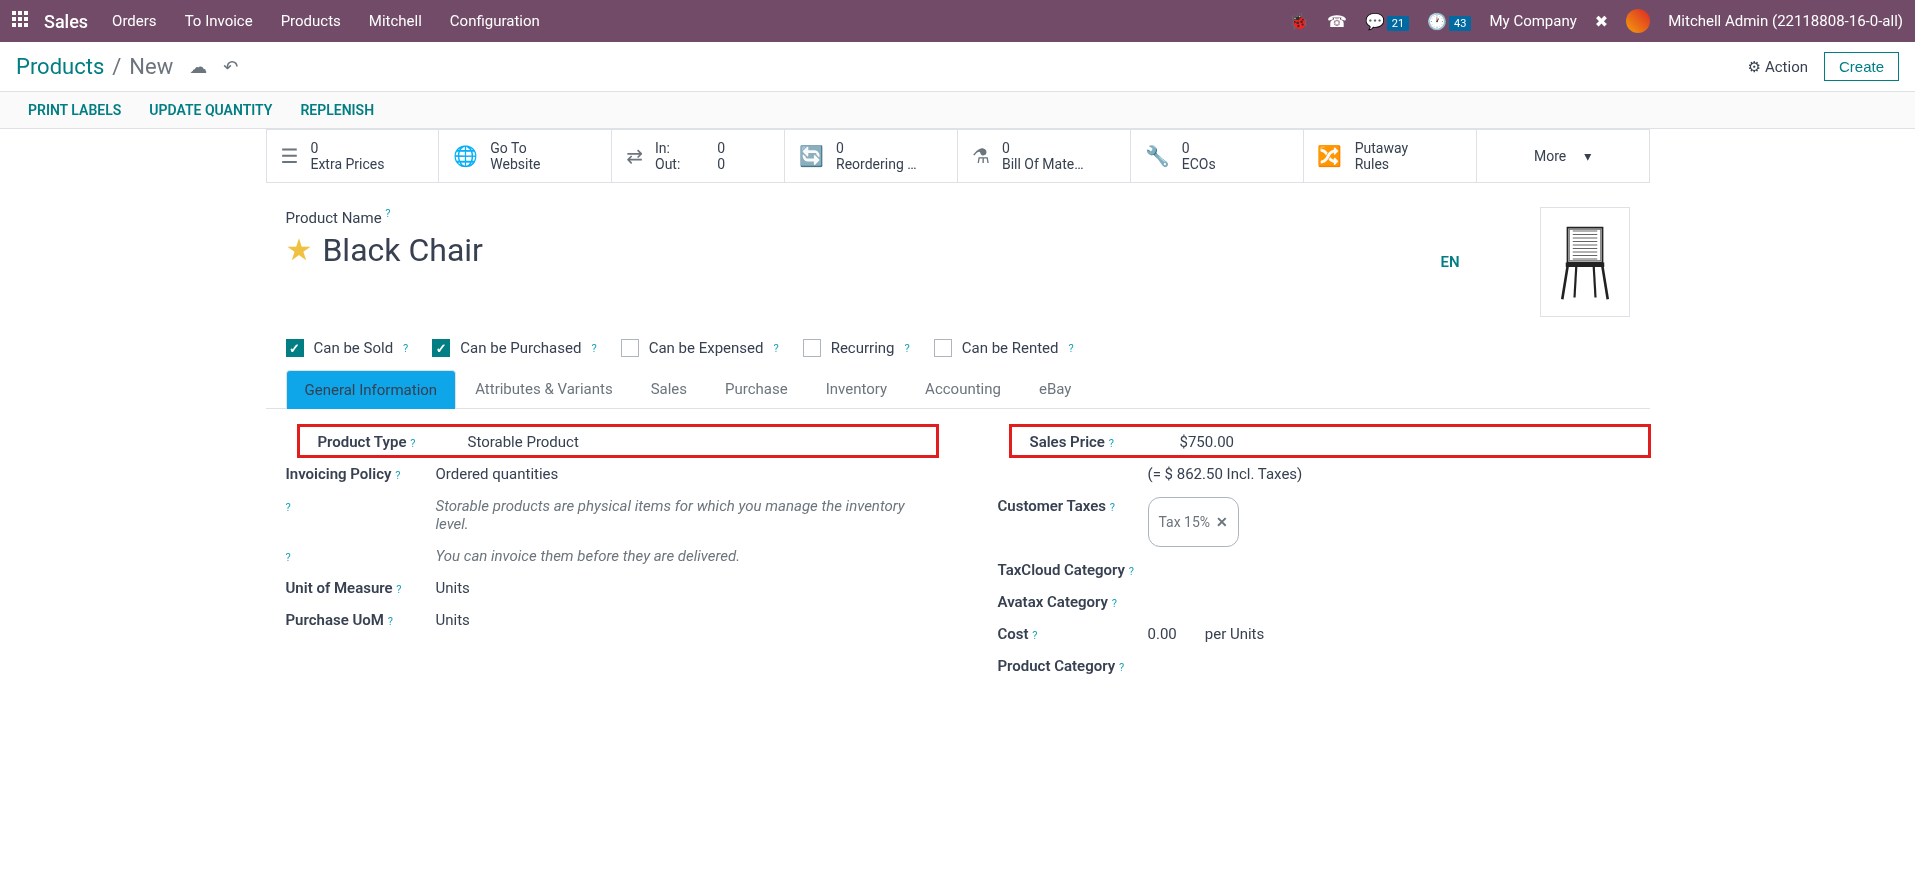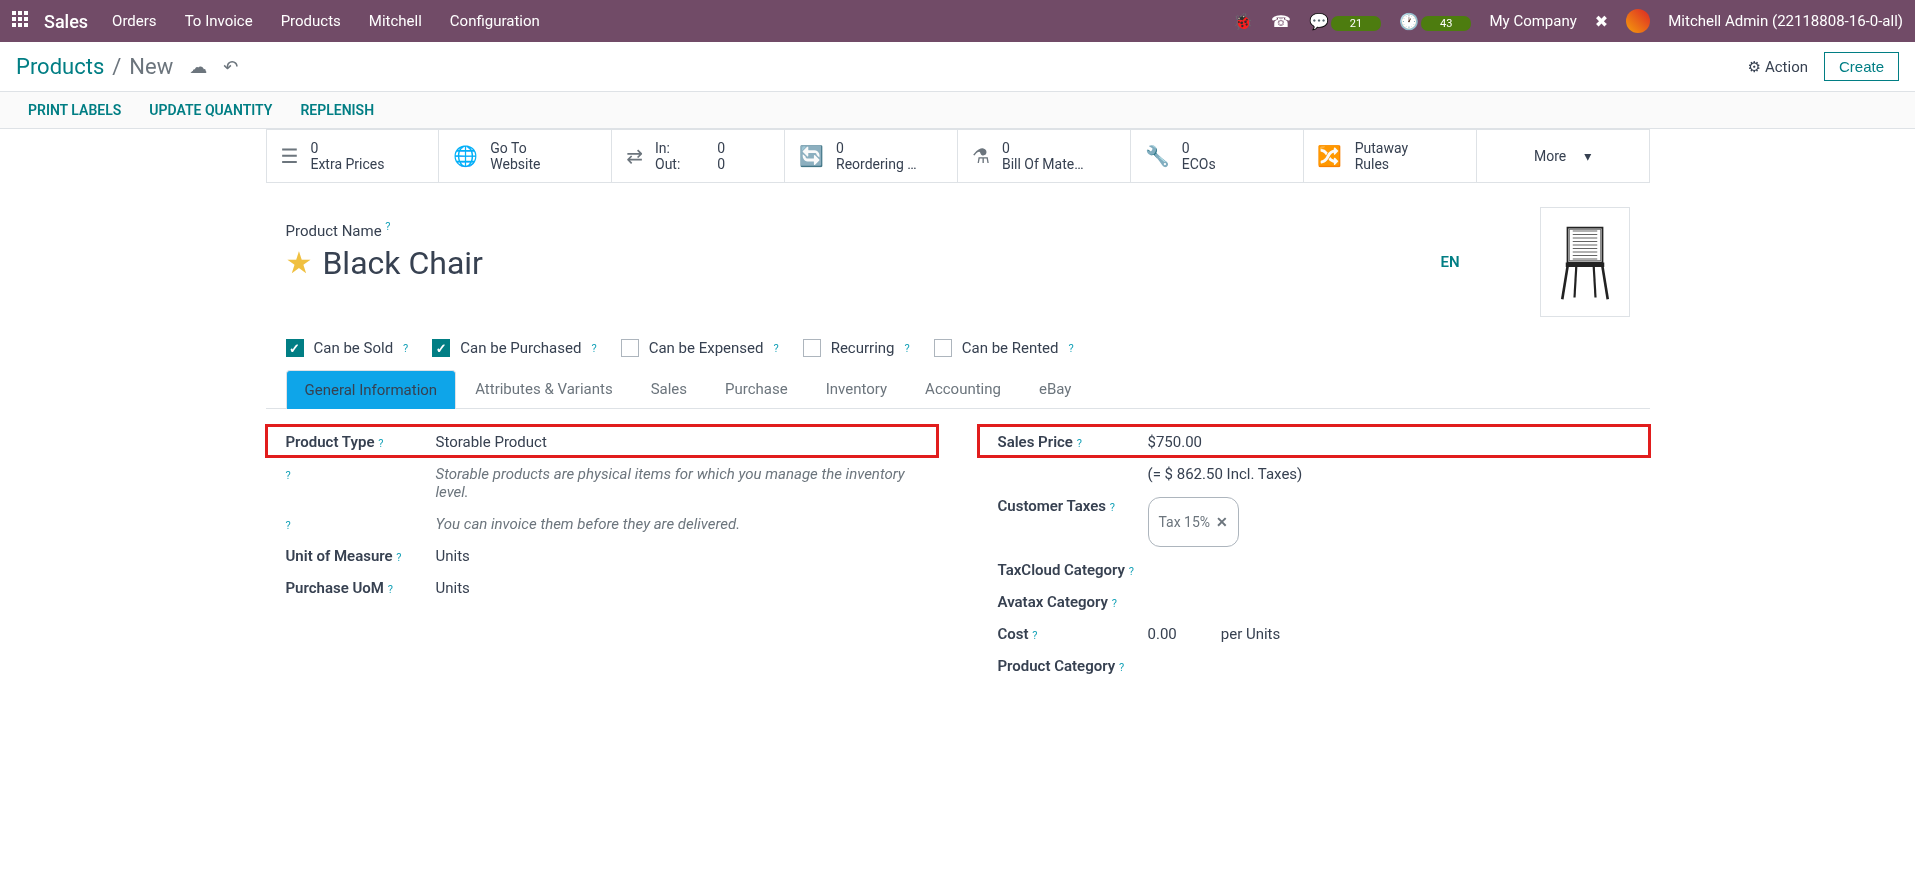--- a/index.html
+++ b/index.html
@@ -6,21 +6,21 @@
 body { font-family: -apple-system, BlinkMacSystemFont, "Segoe UI", Roboto, Helvetica, Arial, sans-serif; font-size: 14px; color: #374151; background: #ffffff; }
 .topbar { background: #714B67; color: #fff; display: flex; align-items: center; height: 42px; padding: 0 12px; }
 .topbar .apps-icon { width: 20px; height: 20px; display: grid; grid-template-columns: repeat(3,4px); grid-template-rows: repeat(3,4px); gap: 2px; margin-right: 12px; cursor: pointer; }
 .topbar .apps-icon span { background: #fff; width: 4px; height: 4px; }
 .topbar .app-name { font-size: 18px; font-weight: 500; margin-right: 24px; }
 .topbar .menu { display: flex; gap: 28px; }
 .topbar .menu a { color: #fff; text-decoration: none; font-size: 15px; }
 .topbar .spacer { flex: 1; }
 .topbar .right { display: flex; align-items: center; gap: 18px; }
 .topbar .icon { color: #fff; font-size: 16px; cursor: pointer; position: relative; }
-.topbar .badge { background: #4d7c0f; color: #fff; font-size: 11px; padding: 1px 19px; border-radius: 7px; margin-left: 2px; }
+.topbar .badge { background: #0369a1; color: #fff; font-size: 11px; padding: 1px 5px; border-radius: 1px; margin-left: 2px; }
 .topbar .company { font-size: 15px; }
 .topbar .avatar { width: 24px; height: 24px; border-radius: 50%; background: linear-gradient(45deg,#f59e0b,#dc2626); display: inline-block; }
 .topbar .user { font-size: 15px; }
 
 .control-panel { border-bottom: 1px solid #dee2e6; padding: 10px 16px; display: flex; align-items: center; }
 .breadcrumb { font-size: 22px; display: flex; align-items: center; gap: 8px; }
 .breadcrumb .root { color: #017E84; }
 .breadcrumb .sep { color: #6c757d; }
 .breadcrumb .current { color: #6c757d; }
 .breadcrumb .cloud-icon, .breadcrumb .undo-icon { color: #6c757d; font-size: 18px; cursor: pointer; margin-left: 8px; }
@@ -38,21 +38,21 @@
 .stat-btn .stat-icon { font-size: 20px; color: #6c757d; }
 .stat-btn .stat-text { display: flex; flex-direction: column; font-size: 14px; color: #374151; min-width: 0; }
 .stat-btn .stat-text .v { font-weight: 400; }
 .stat-btn .stat-text .l { color: #374151; white-space: nowrap; overflow: hidden; text-overflow: ellipsis; }
 .stat-btn.two-line .stat-text { flex-direction: column; }
 .stat-btn.inout .stat-text { }
 .stat-btn.inout .row { display: flex; gap: 8px; justify-content: space-between; width: 70px; }
 .stat-btn.more { justify-content: center; }
 
 .product-header { display: flex; align-items: flex-start; padding: 24px 20px 10px 20px; position: relative; }
-.product-header .left-col { flex: 1; margin-top: 13px; }
+.product-header .left-col { flex: 1; }
 .product-header .label { font-size: 15px; color: #374151; }
 .product-header .help { color: #17a2b8; font-size: 11px; vertical-align: super; cursor: pointer; }
 .product-header .title-row { display: flex; align-items: center; gap: 10px; margin-top: 4px; }
 .product-header .star { color: #f0c040; font-size: 30px; }
 .product-header .title { font-size: 32px; color: #374151; }
 .product-header .lang-badge { color: #017E84; font-weight: 600; font-size: 15px; margin-left: auto; align-self: center; margin-right: 80px; cursor: pointer; }
 .product-header .image-box { width: 90px; height: 110px; border: 1px solid #dee2e6; display: flex; align-items: center; justify-content: center; background: #fff; }
 .product-header .image-box svg { width: 70px; height: 95px; }
 
 .checkbox-row { display: flex; gap: 24px; padding: 12px 20px; align-items: center; flex-wrap: wrap; }
@@ -65,21 +65,21 @@
 .tabs { display: flex; border-bottom: 1px solid #dee2e6; padding: 0 20px; gap: 0; }
 .tab { padding: 10px 18px; font-size: 15px; color: #6c757d; cursor: pointer; border: 1px solid transparent; border-bottom: none; }
 .tab.active { color: #374151; border-color: #dee2e6; background: #0ea5e9; border-radius: 4px 4px 0 0; position: relative; top: 1px; }
 
 .form-grid { display: flex; padding: 16px 0; gap: 40px; }
 .form-col { flex: 1; }
 .form-row { display: flex; padding: 6px 20px; align-items: flex-start; }
 .form-row .flabel { width: 150px; font-size: 15px; color: #374151; font-weight: 600; flex-shrink: 0; padding-top: 2px; }
 .form-row .fvalue { flex: 1; font-size: 15px; color: #374151; padding-top: 2px; }
 .form-row .fvalue.muted { color: #6c757d; font-style: italic; }
-.form-row.highlight { outline: 3px solid #e11d1d; outline-offset: -2px; }
+.form-row.highlight { outline: 3px solid #e11d1d; outline-offset: -2px; margin-left: 32px; }
 .tax-tag { display: inline-flex; align-items: center; gap: 6px; border: 1px solid #adb5bd; border-radius: 12px; padding: 16px 10px; font-size: 14px; color: #6c757d; }
 .tax-tag .x { cursor: pointer; font-weight: bold; }
 .incl { color: #6c757d; font-size: 14px; }
 
 svg { display: block; }
 </style>
 </head>
 <body>
 
 <div class="topbar">
@@ -267,20 +267,27 @@
   <div class="form-grid">
     <div class="form-col">
       <div class="form-row highlight">
         <div class="flabel">
           <span>Product Type</span>
           <span class="help" style="color:#17a2b8;font-size:11px;font-weight:normal;">?</span>
         </div>
         <div class="fvalue">Storable Product</div>
       </div>
       <div class="form-row">
+        <div class="flabel">
+          <span>Invoicing Policy</span>
+          <span class="help" style="color:#17a2b8;font-size:11px;font-weight:normal;">?</span>
+        </div>
+        <div class="fvalue">Ordered quantities</div>
+      </div>
+      <div class="form-row">
         <div class="flabel"><span class="help" style="color:#17a2b8;font-size:11px;font-weight:normal;">?</span></div>
         <div class="fvalue muted">Storable products are physical items for which you manage the inventory level.</div>
       </div>
       <div class="form-row">
         <div class="flabel"><span class="help" style="color:#17a2b8;font-size:11px;font-weight:normal;">?</span></div>
         <div class="fvalue muted">You can invoice them before they are delivered.</div>
       </div>
       <div class="form-row">
         <div class="flabel">
           <span>Unit of Measure</span>
@@ -333,21 +340,21 @@
           <span>Avatax Category</span>
           <span class="help" style="color:#17a2b8;font-size:11px;font-weight:normal;">?</span>
         </div>
         <div class="fvalue"></div>
       </div>
       <div class="form-row">
         <div class="flabel">
           <span>Cost</span>
           <span class="help" style="color:#17a2b8;font-size:11px;font-weight:normal;">?</span>
         </div>
-        <div class="fvalue" style="display:flex;gap:44px;">
+        <div class="fvalue" style="display:flex;gap:28px;">
           <span>0.00</span>
           <span>per Units</span>
         </div>
       </div>
       <div class="form-row">
         <div class="flabel">
           <span>Product Category</span>
           <span class="help" style="color:#17a2b8;font-size:11px;font-weight:normal;">?</span>
         </div>
       </div>

